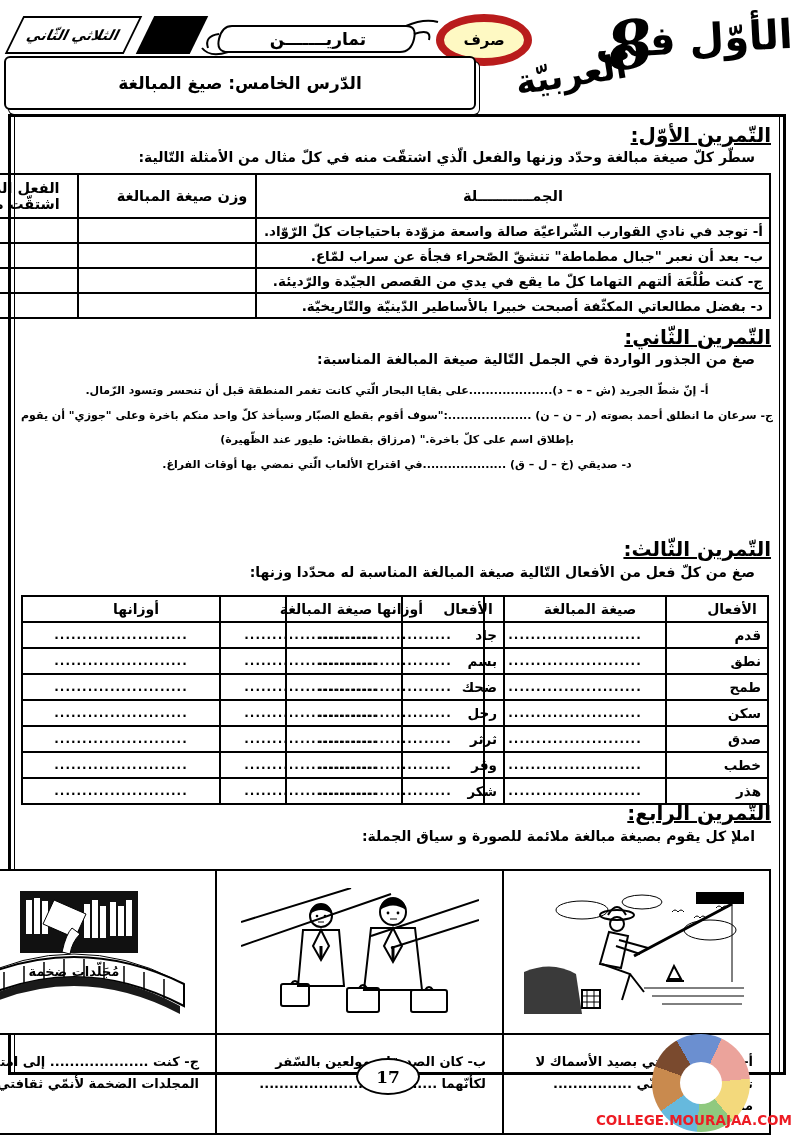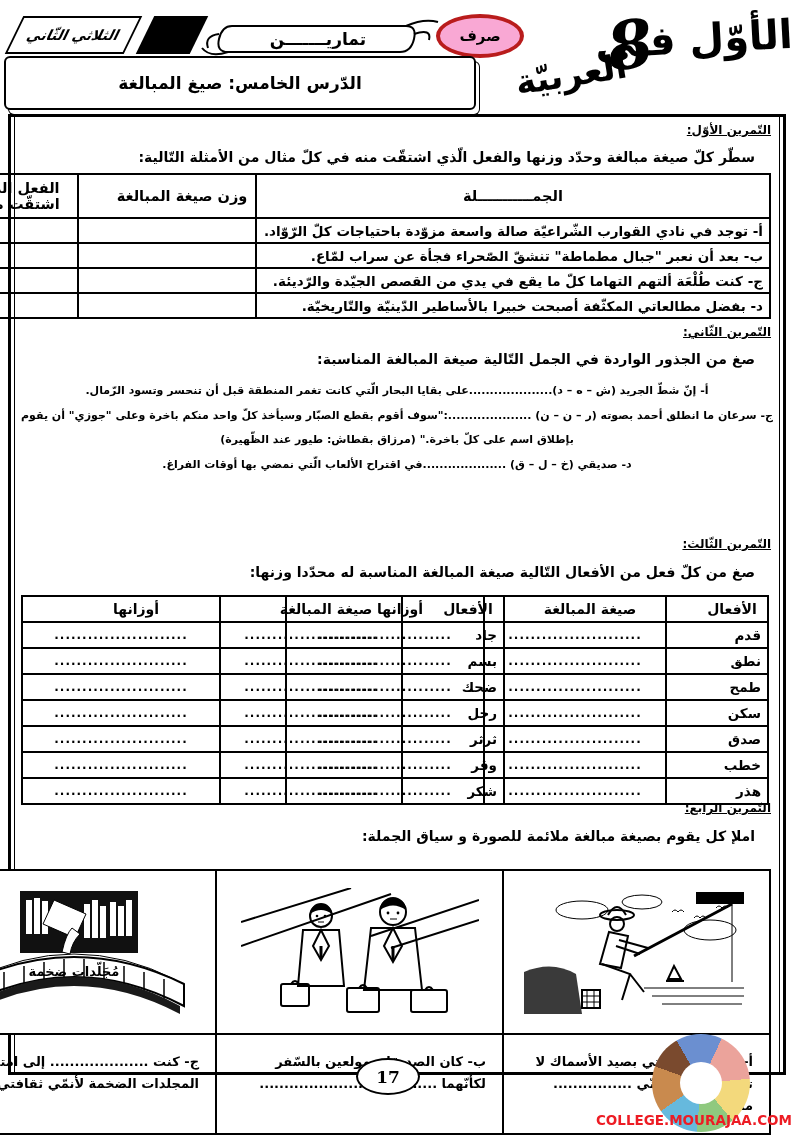--- a/index.html
+++ b/index.html
@@ -8,34 +8,34 @@
     font-family:"DejaVu Sans",sans-serif;font-weight:bold;direction:rtl;overflow:hidden;
   }
   
   .tri-wrap{position:absolute;left:14px;top:16px;height:38px;direction:ltr;white-space:nowrap;z-index:4;}
   .tri-box{display:inline-block;vertical-align:top;transform:skewX(-26deg);border:2px solid #000;background:#fff;
            padding:6px 12px 5px;font-size:14px;height:23px;line-height:23px;}
   .tri-bar{display:inline-block;vertical-align:top;transform:skewX(-26deg);background:#000;width:54px;height:38px;margin-left:6px;}
   .banner{position:absolute;left:196px;top:12px;width:250px;height:52px;z-index:3;}
   .banner svg{width:100%;height:100%;}
   .banner .txt{font-size:17px;font-weight:bold;font-family:"DejaVu Sans",sans-serif;}
-  .subject-oval{position:absolute;left:436px;top:14px;width:80px;height:36px;border:4px solid #b91c1c;border-radius:50%;
-                display:flex;align-items:center;justify-content:center;font-size:15px;background:#f9a8d4;z-index:4;}
+  .subject-oval{position:absolute;left:436px;top:14px;width:80px;height:36px;border:8px solid #b91c1c;border-radius:50%;
+                display:flex;align-items:center;justify-content:center;font-size:15px;background:#fef9c3;z-index:4;}
   .brand{position:absolute;left:515px;top:2px;width:280px;height:116px;z-index:2;}
   .brand .b1{position:absolute;right:2px;top:14px;font-size:40px;transform:rotate(-3deg);letter-spacing:-2px;white-space:nowrap;}
   .brand .b8{position:absolute;left:92px;top:4px;font-size:66px;font-family:"DejaVu Serif",serif;font-style:italic;transform:rotate(-8deg);}
   .brand .b2{position:absolute;left:0px;top:52px;font-size:34px;transform:rotate(-9deg);letter-spacing:-1px;white-space:nowrap;}
   .lesson-box{position:absolute;left:4px;top:56px;width:468px;height:50px;border:2px solid #000;border-radius:6px;
               background:#fff;box-shadow:4px 5px 0 -1px #fff,4px 5px 0 0 #000;display:flex;align-items:center;justify-content:center;
               font-size:17px;z-index:5;}
   
   .frame{position:absolute;left:8px;top:114px;width:772px;height:955px;border:3px solid #000;background:#fff;z-index:1;}
   .frame .inner-l{position:absolute;left:3px;top:0;bottom:0;width:1px;background:#000;}
   .frame .inner-r{position:absolute;right:3px;top:0;bottom:0;width:1px;background:#000;}
-  .ex-title{position:absolute;right:12px;font-size:12px;text-decoration:underline;}
+  .ex-title{position:absolute;right:12px;font-size:20px;text-decoration:underline;}
   .instr{position:absolute;right:28px;font-size:14px;}
   
   table{border-collapse:collapse;table-layout:fixed;}
   td,th{border:2px solid #000;padding:0 6px;font-size:13.5px;overflow:hidden;}
   .t1{position:absolute;right:12px;top:56px;width:736px;}
   .t1 th{height:42px;font-size:14.5px;text-align:center;}
   .t1 td{height:23px;text-align:right;}
   .col-sent{width:500px;} .col-w{width:134px;padding-left:36px;} .col-v{width:102px;}
   
   .ex2-items{position:absolute;top:262px;right:10px;left:10px;font-size:11px;line-height:24px;text-align:center;}

